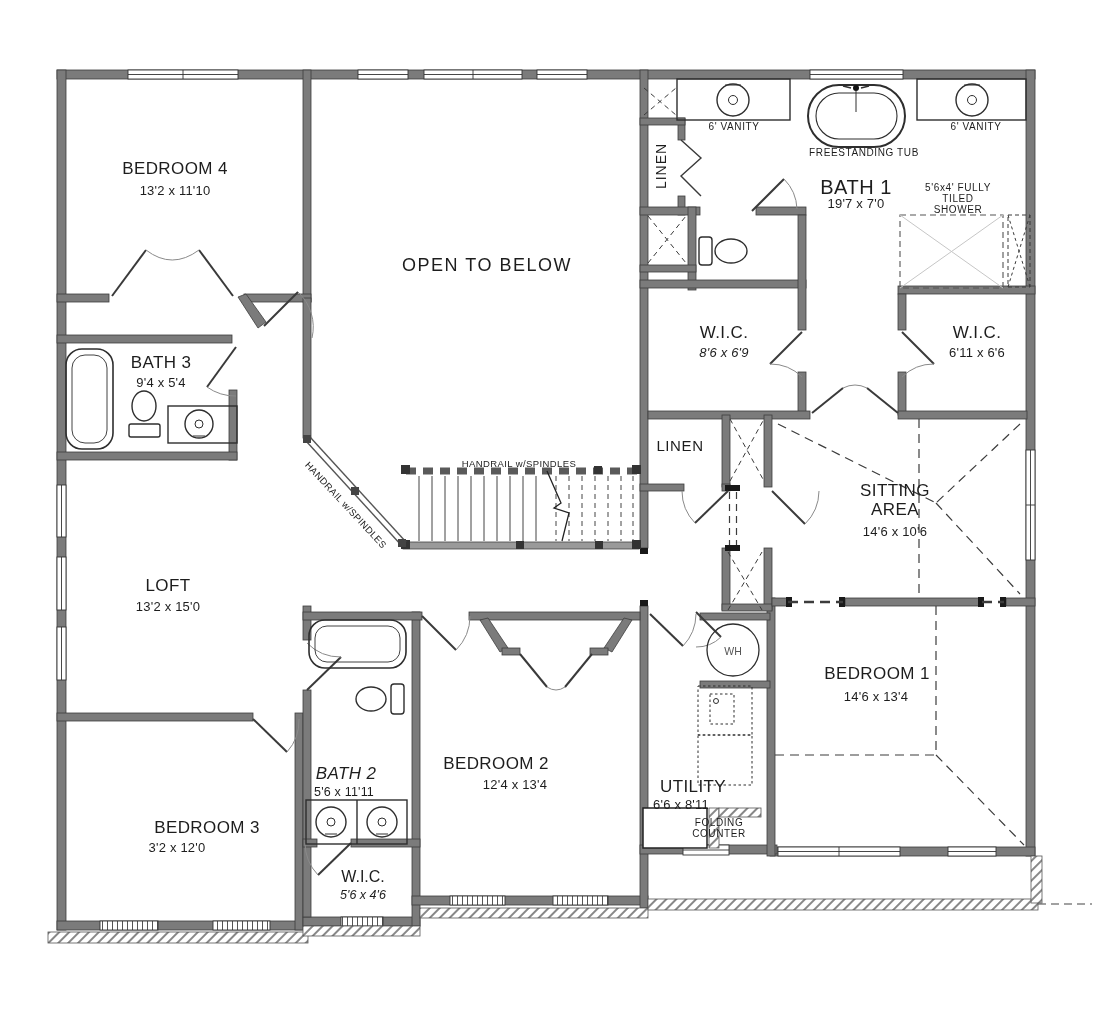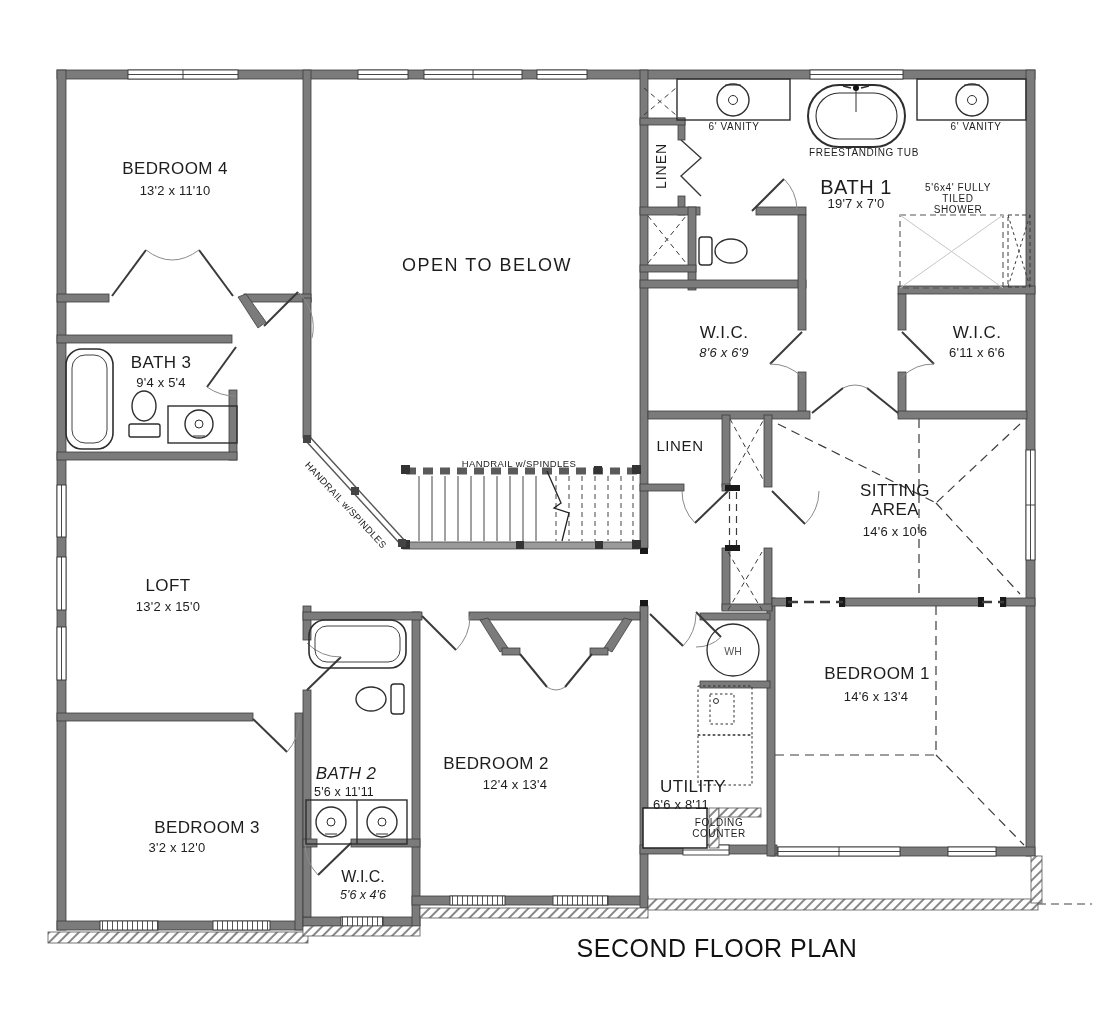--- a/index.html
+++ b/index.html
@@ -428,14 +428,13 @@
 
   <div class="label room-name" style="left:346px;top:774px;font-style:italic;">BATH 2</div>
   <div class="label room-dims" style="left:344px;top:792px;font-size:12.5px;">5'6 x 11'11</div>
 
   <div class="label" style="left:363px;top:877px;font-size:16px;">W.I.C.</div>
   <div class="label" style="left:363px;top:895px;font-size:12.5px;font-style:italic;">5'6 x 4'6</div>
 
   <div class="label room-name" style="left:179px;top:828px;margin-left:28px;">BEDROOM 3</div>
   <div class="label room-dims" style="left:177px;top:847px;">3'2 x 12'0</div>
 
-  <div class="label title" style="left:717px;top:948px;">SECOND FLOOR PLAN</div>
 </div>
 
 </body></html>

